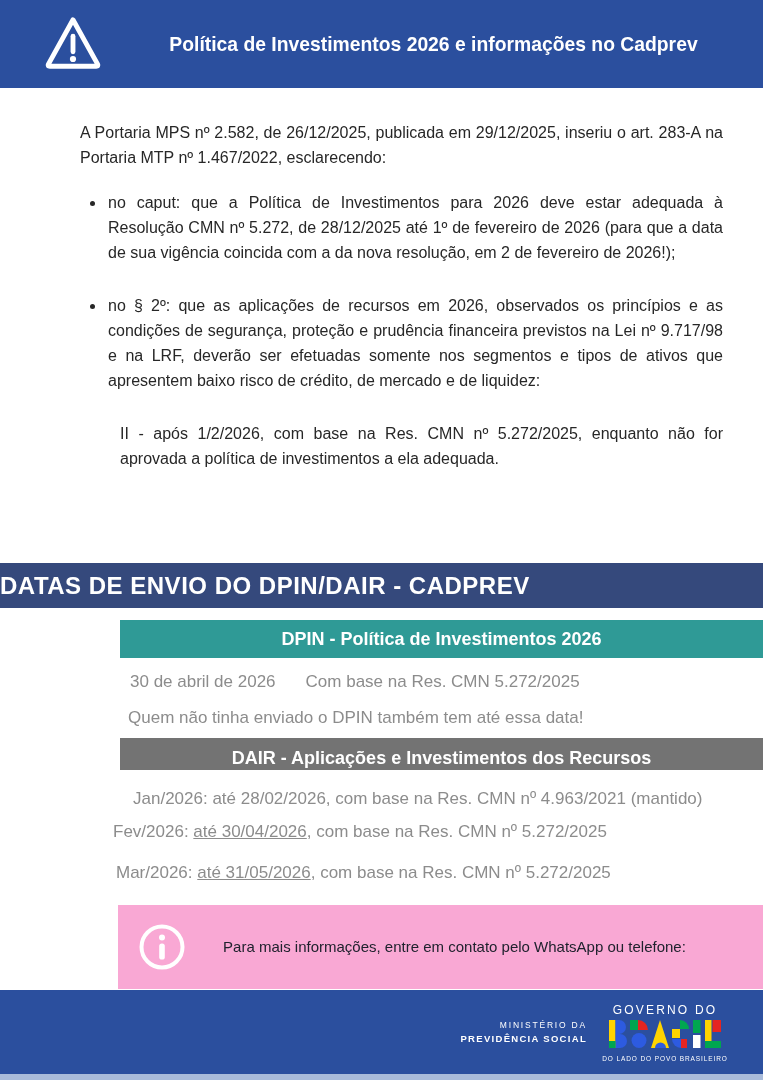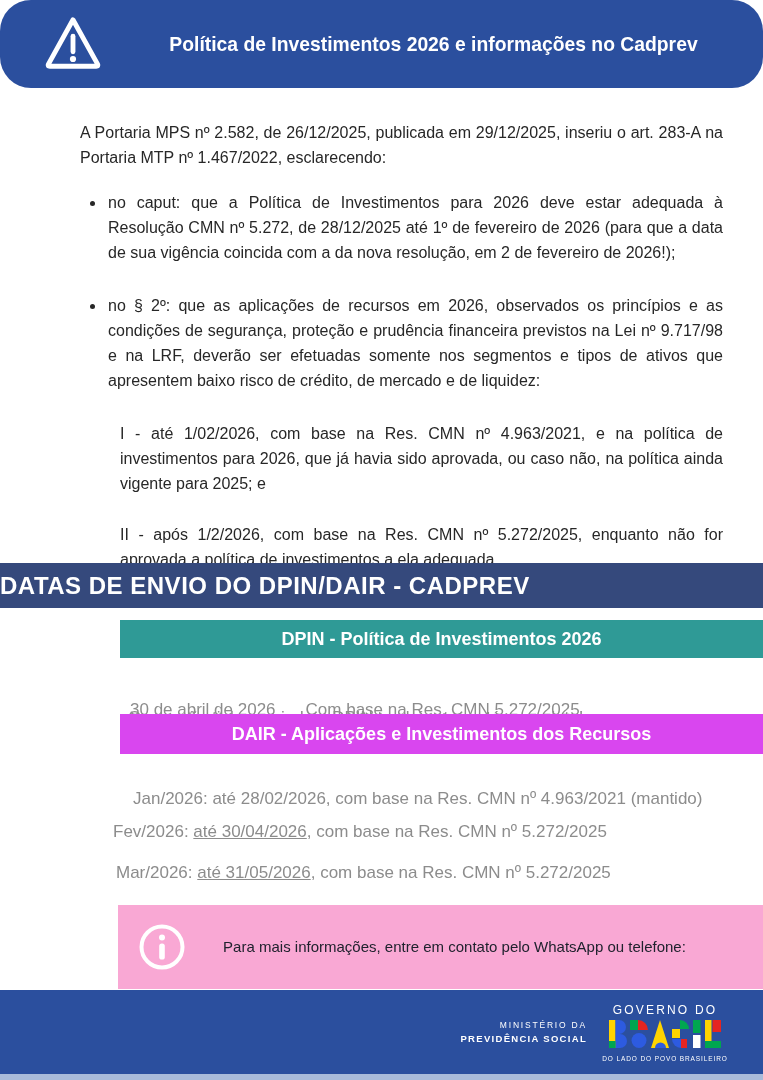--- a/index.html
+++ b/index.html
@@ -4,21 +4,21 @@
 <style>
   * { margin:0; padding:0; box-sizing:border-box; }
   html,body { width:763px; }
   body {
     position:relative; width:763px; height:1080px; background:#ffffff;
     font-family:"Liberation Sans", sans-serif; overflow:hidden;
   }
   
   .header {
     position:absolute; top:0; left:0; width:763px; height:88px;
-    background:#2B4F9E; display:flex; align-items:center;border-radius:31px;
+    background:#2B4F9E; display:flex; align-items:center;
   }
   .warn-wrap { margin-left:42px; width:62px; height:62px; flex:0 0 auto; }
   .header-title {
     flex:1; text-align:center; color:#ffffff; font-weight:bold; font-size:21px;
     transform:scaleX(.92); transform-origin:center;
   }
   
   .content {
     position:absolute; top:88px; left:0; width:763px; height:475px;
     padding:32px 40px 0 80px; color:#272727; font-size:16px; line-height:25px;
@@ -32,23 +32,23 @@
   .section-bar {
     position:absolute; top:563px; left:0; width:763px; height:45px; background:#35497C;
     color:#fff; font-weight:bold; font-size:24px; letter-spacing:.5px;
     text-align:left; line-height:45px;
   }
   .teal-bar {
     position:absolute; left:120px; right:0; color:#fff; font-weight:bold; font-size:18px;
     text-align:center;
   }
   .bar-dpin { top:620px; height:38px; line-height:38px; background:#2F9A96; }
-  .bar-dair { top:714px; height:40px; line-height:40px; background:#d946ef; }
+  .bar-dair { top:738px; height:32px; line-height:40px; background:#737373; }
   .muted { position:absolute; color:#8C8C8C; font-size:17px; white-space:nowrap; }
-  .dpin-row  { top:700px; left:130px; }
+  .dpin-row  { top:672px; left:130px; }
   .dpin-row .basis { margin-left:30px; }
   .dpin-note { top:708px; left:128px; }
   .dair-row1 { top:789px; left:133px; }
   .dair-row2 { top:822px; left:113px; }
   .dair-row3 { top:863px; left:116px; }
   .u { text-decoration:underline; }
   
   .info-box {
     position:absolute; top:905px; left:118px; right:0; height:84px;
     background:#f9a8d4; display:flex; align-items:center;
@@ -84,21 +84,20 @@
   </div>
   <div class="header-title">Política de Investimentos 2026 e informações no Cadprev</div>
 </div>
 
 <div class="content">
   <p class="intro">A Portaria MPS nº 2.582, de 26/12/2025, publicada em 29/12/2025, inseriu o art. 283-A na Portaria MTP nº 1.467/2022, esclarecendo:</p>
   <ul class="bullets">
     <li>no caput: que a Política de Investimentos para 2026 deve estar adequada à Resolução CMN nº 5.272, de 28/12/2025 até 1º de fevereiro de 2026 (para que a data de sua vigência coincida com a da nova resolução, em 2 de fevereiro de 2026!);</li>
     <li>no § 2º: que as aplicações de recursos em 2026, observados os princípios e as condições de segurança, proteção e prudência financeira previstos na Lei nº 9.717/98 e na LRF, deverão ser efetuadas somente nos segmentos e tipos de ativos que apresentem baixo risco de crédito, de mercado e de liquidez:</li>
   </ul>
-  <p class="subitem">I - até 1/02/2026, com base na Res. CMN nº 4.963/2021, e na política de investimentos para 2026, que já havia sido aprovada, ou caso não, na política ainda vigente para 2025; e</p>
   <p class="subitem">II - após 1/2/2026, com base na Res. CMN nº 5.272/2025, enquanto não for aprovada a política de investimentos a ela adequada.</p>
 </div>
 
 <div class="section-bar">DATAS DE ENVIO DO DPIN/DAIR - CADPREV</div>
 
 <div class="teal-bar bar-dpin">DPIN - Política de Investimentos 2026</div>
 <div class="muted dpin-row">
   <span>30 de abril de 2026</span><span class="basis">Com base na Res. CMN 5.272/2025</span>
 </div>
 <div class="muted dpin-note">Quem não tinha enviado o DPIN também tem até essa data!</div>

